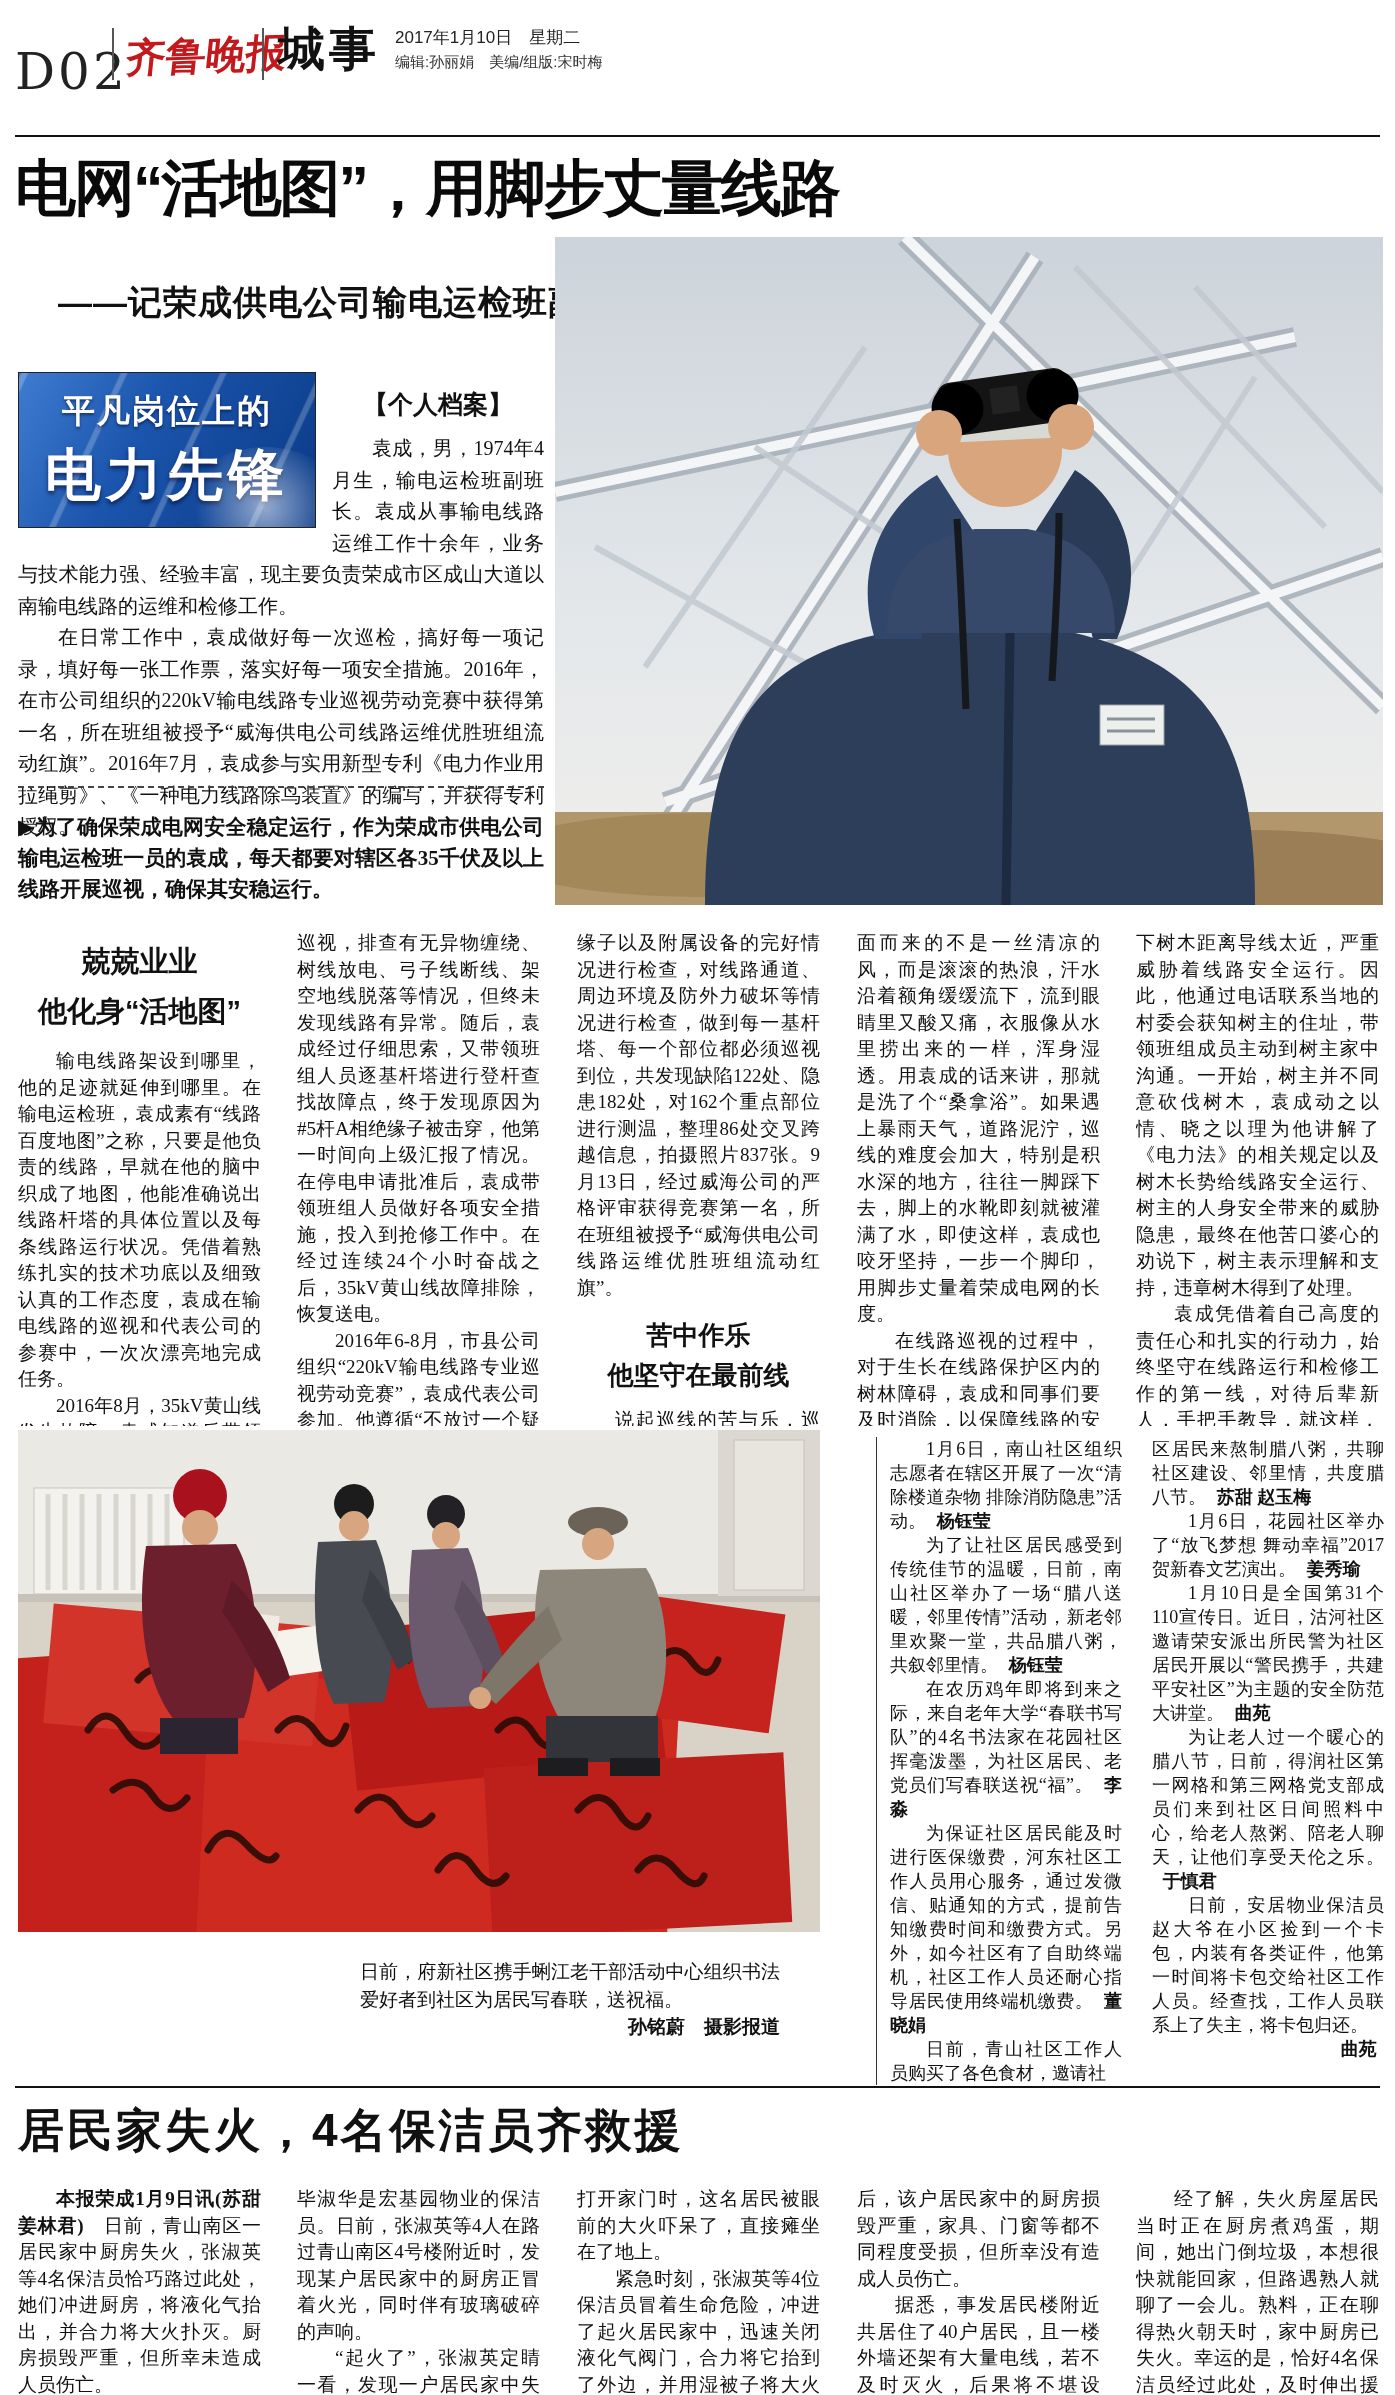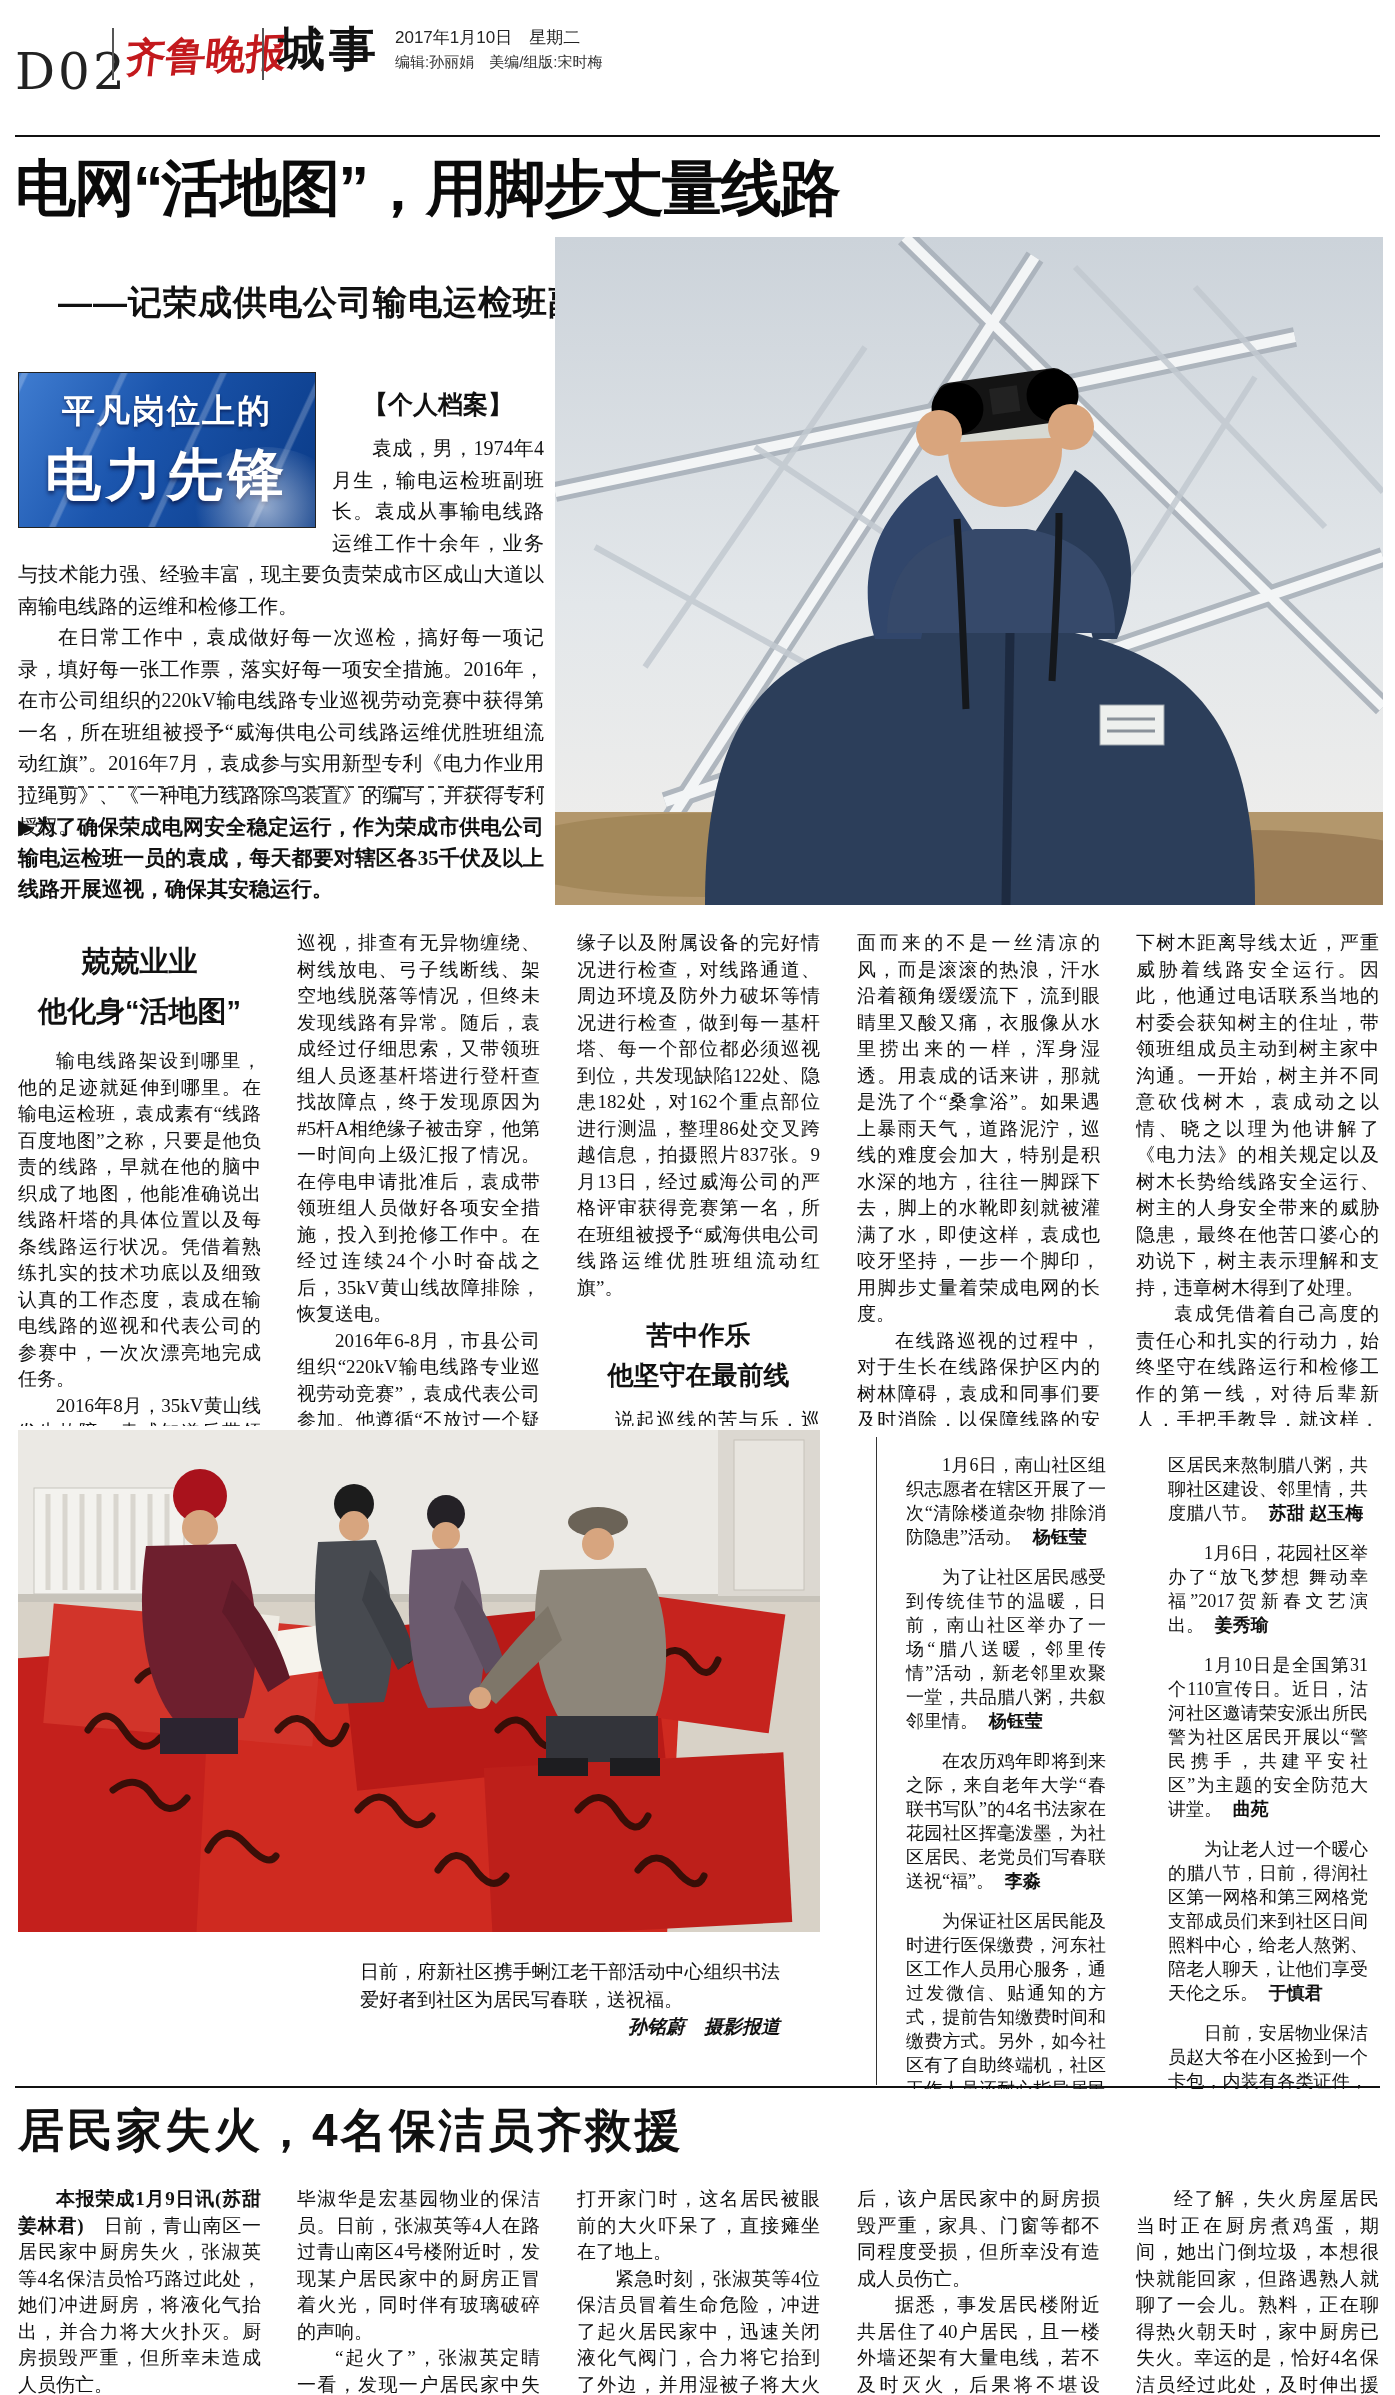--- a/index.html
+++ b/index.html
@@ -40,24 +40,24 @@
   .col p.cont{text-indent:0;}
   .bodyhead{font-size:29px;font-weight:900;text-align:center;line-height:46px;margin:8px 0 14px 0;text-indent:0 !important;
             font-family:"Liberation Sans","DejaVu Sans",sans-serif;}
   .subsechead{font-size:26px;font-weight:900;text-align:center;line-height:44px;margin:12px 0 10px 0;text-indent:0 !important;
             font-family:"Liberation Sans","DejaVu Sans",sans-serif;}
   .c1{left:18px;}.c2{left:297px;}.c3{left:577px;}.c4{left:857px;}.c5{left:1136px;}
   
   .photo2{left:18px;top:1430px;width:802px;height:502px;}
   .story-title{left:20px;top:1964px;font-size:50px;font-weight:900;letter-spacing:8px;}
   .caption{left:360px;top:1958px;width:420px;font-size:19px;line-height:28px;text-align:justify;}
-  .credit{left:360px;top:2014px;width:420px;font-size:19px;font-weight:700;text-align:right;font-style:italic;}
+  .credit{left:360px;top:2014px;width:420px;font-size:19px;font-weight:700;text-align:right;}
   .vrule{left:876px;top:1437px;width:1px;height:648px;background:#333;}
   .briefcol{top:1437px;width:232px;height:652px;font-size:18px;line-height:24px;text-align:justify;overflow:hidden;}
-  .briefcol p{margin:16px;text-indent:2em;}
+  .briefcol p{margin:0;text-indent:2em;}
   .briefcol p.cont{text-indent:0;}
   .briefcol b{margin-left:.6em;}
   .briefcol b.sig{display:block;text-align:right;margin-right:.4em;text-indent:0;}
   .m1{left:890px;}.m2{left:1152px;}
   
   .firerule{top:2086px;}
   .fire-headline{left:18px;top:2100px;font-size:46px;font-weight:900;letter-spacing:3px;}
   .fcol{top:2186px;width:243px;height:209px;font-size:19px;line-height:26.5px;text-align:justify;overflow:hidden;}
   .fcol p{margin:0;text-indent:2em;}
   .fcol p.cont{text-indent:0;}

